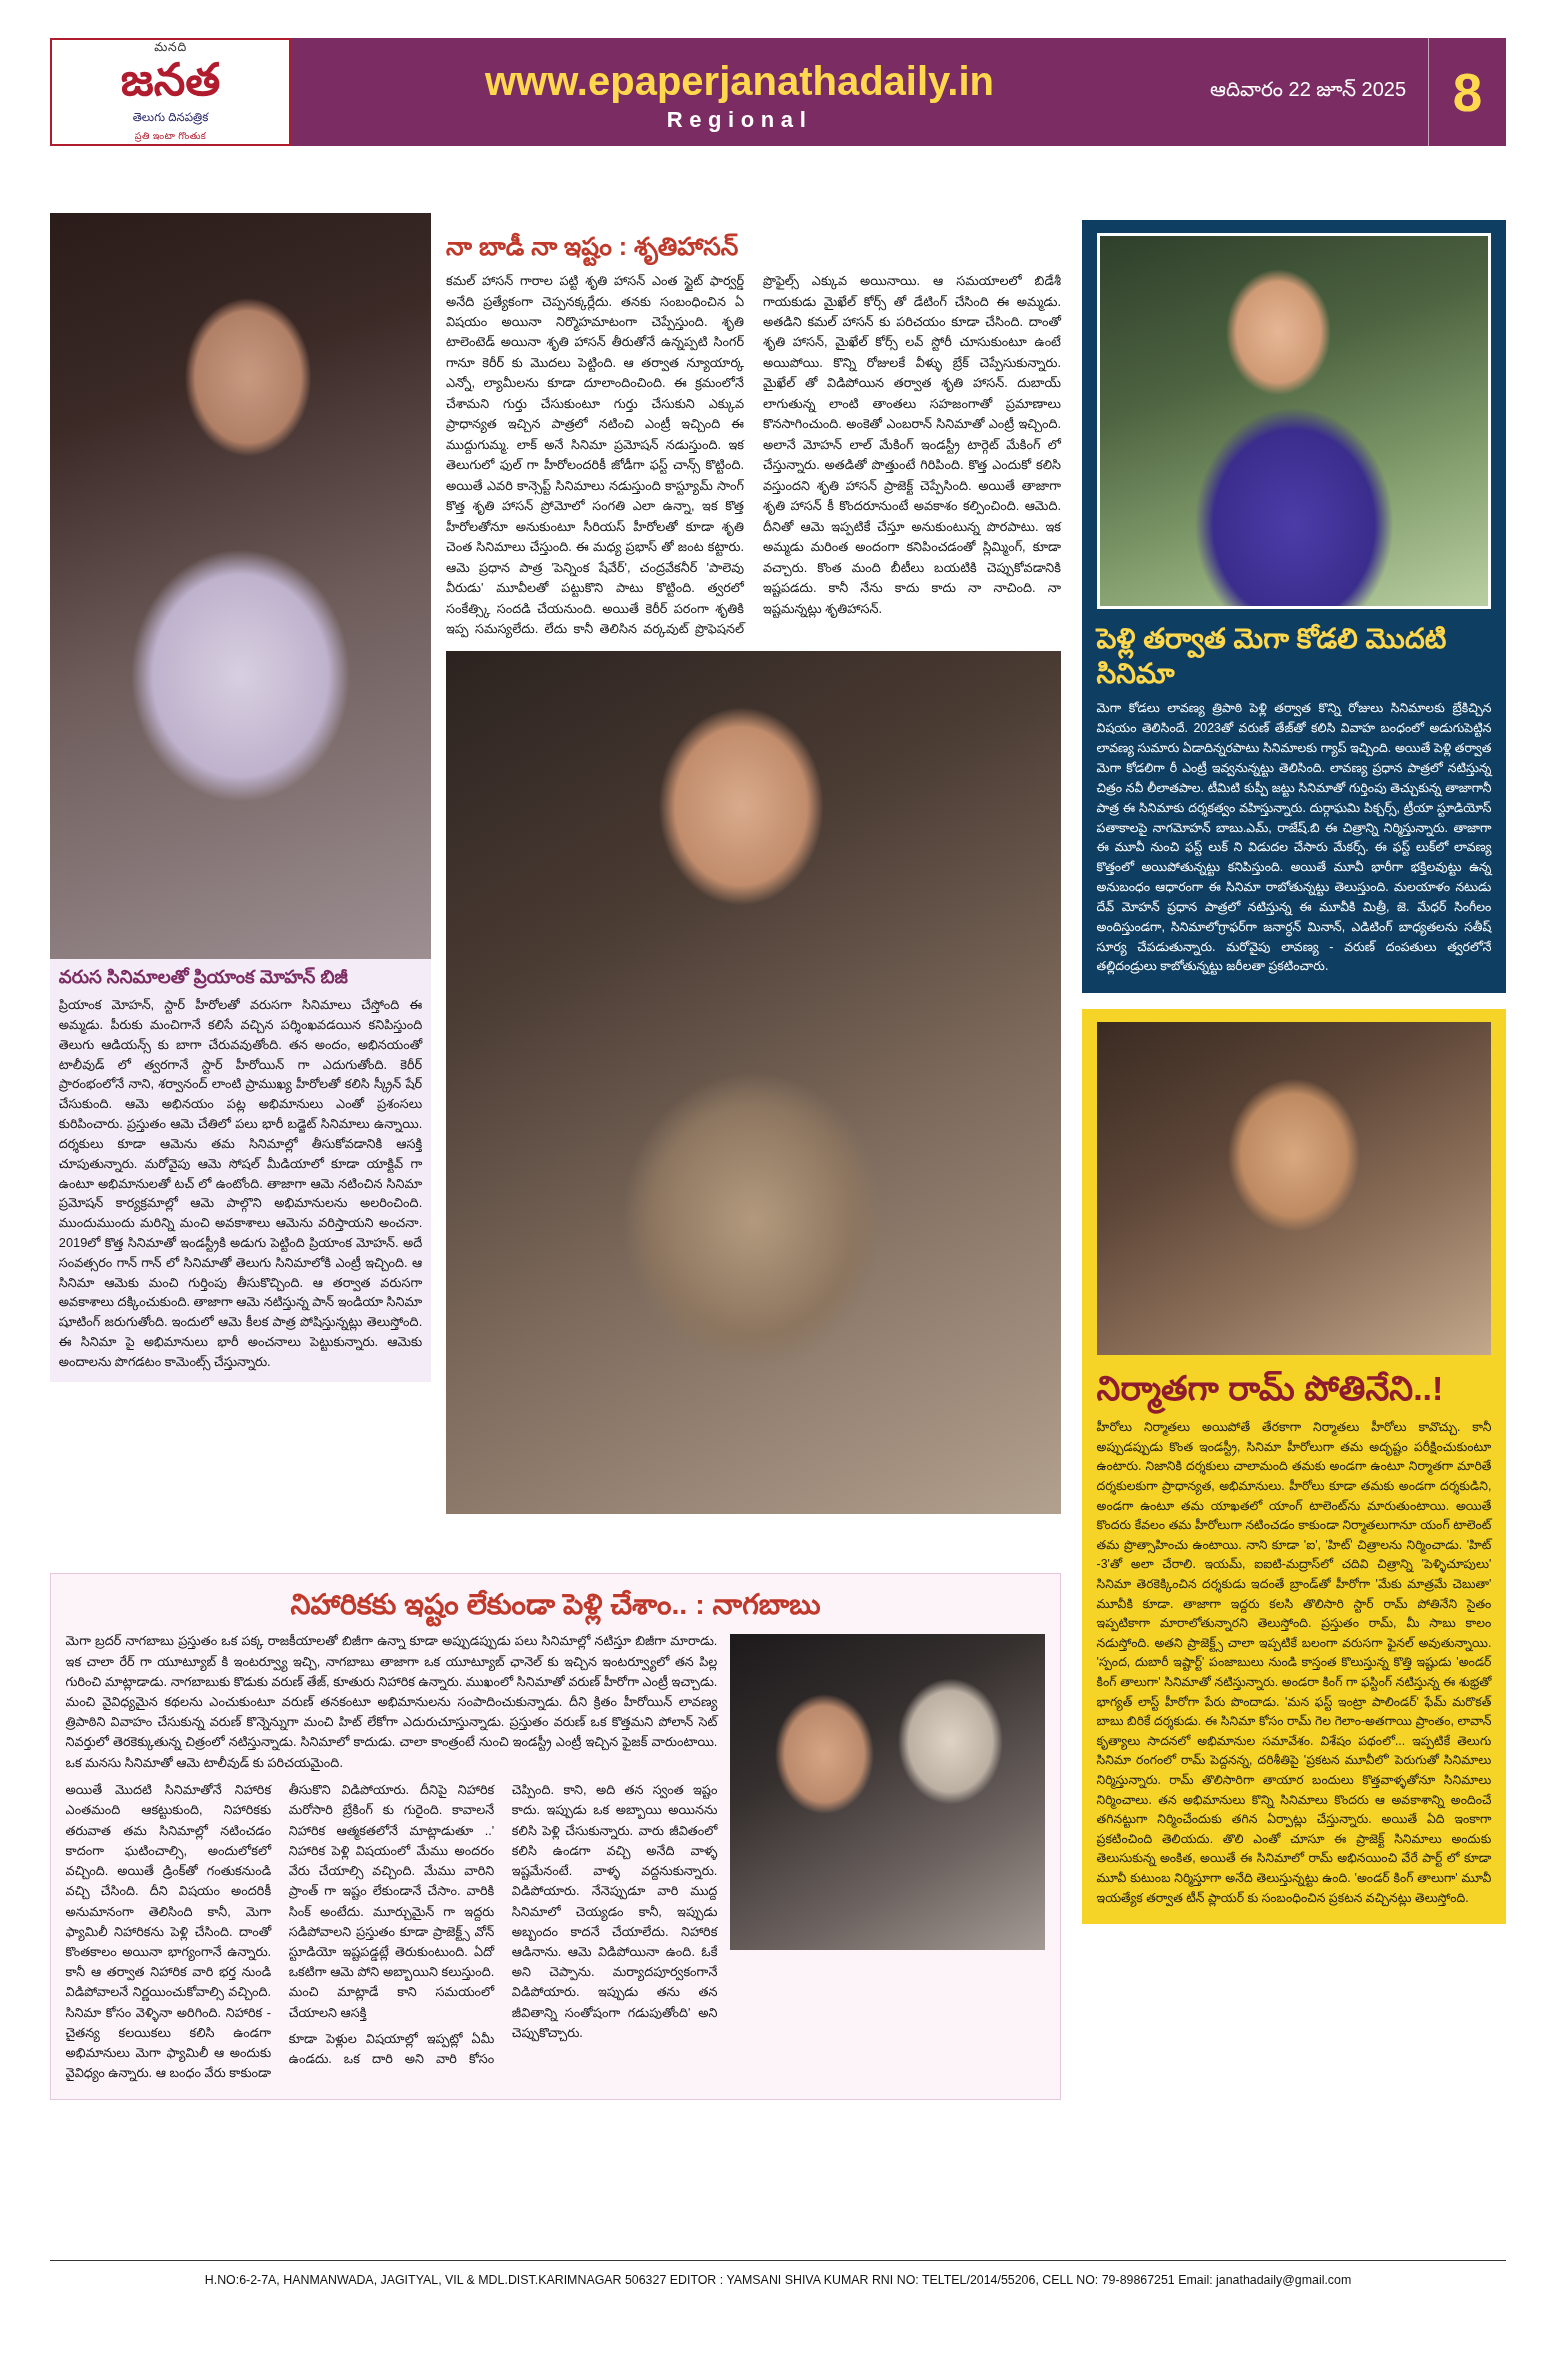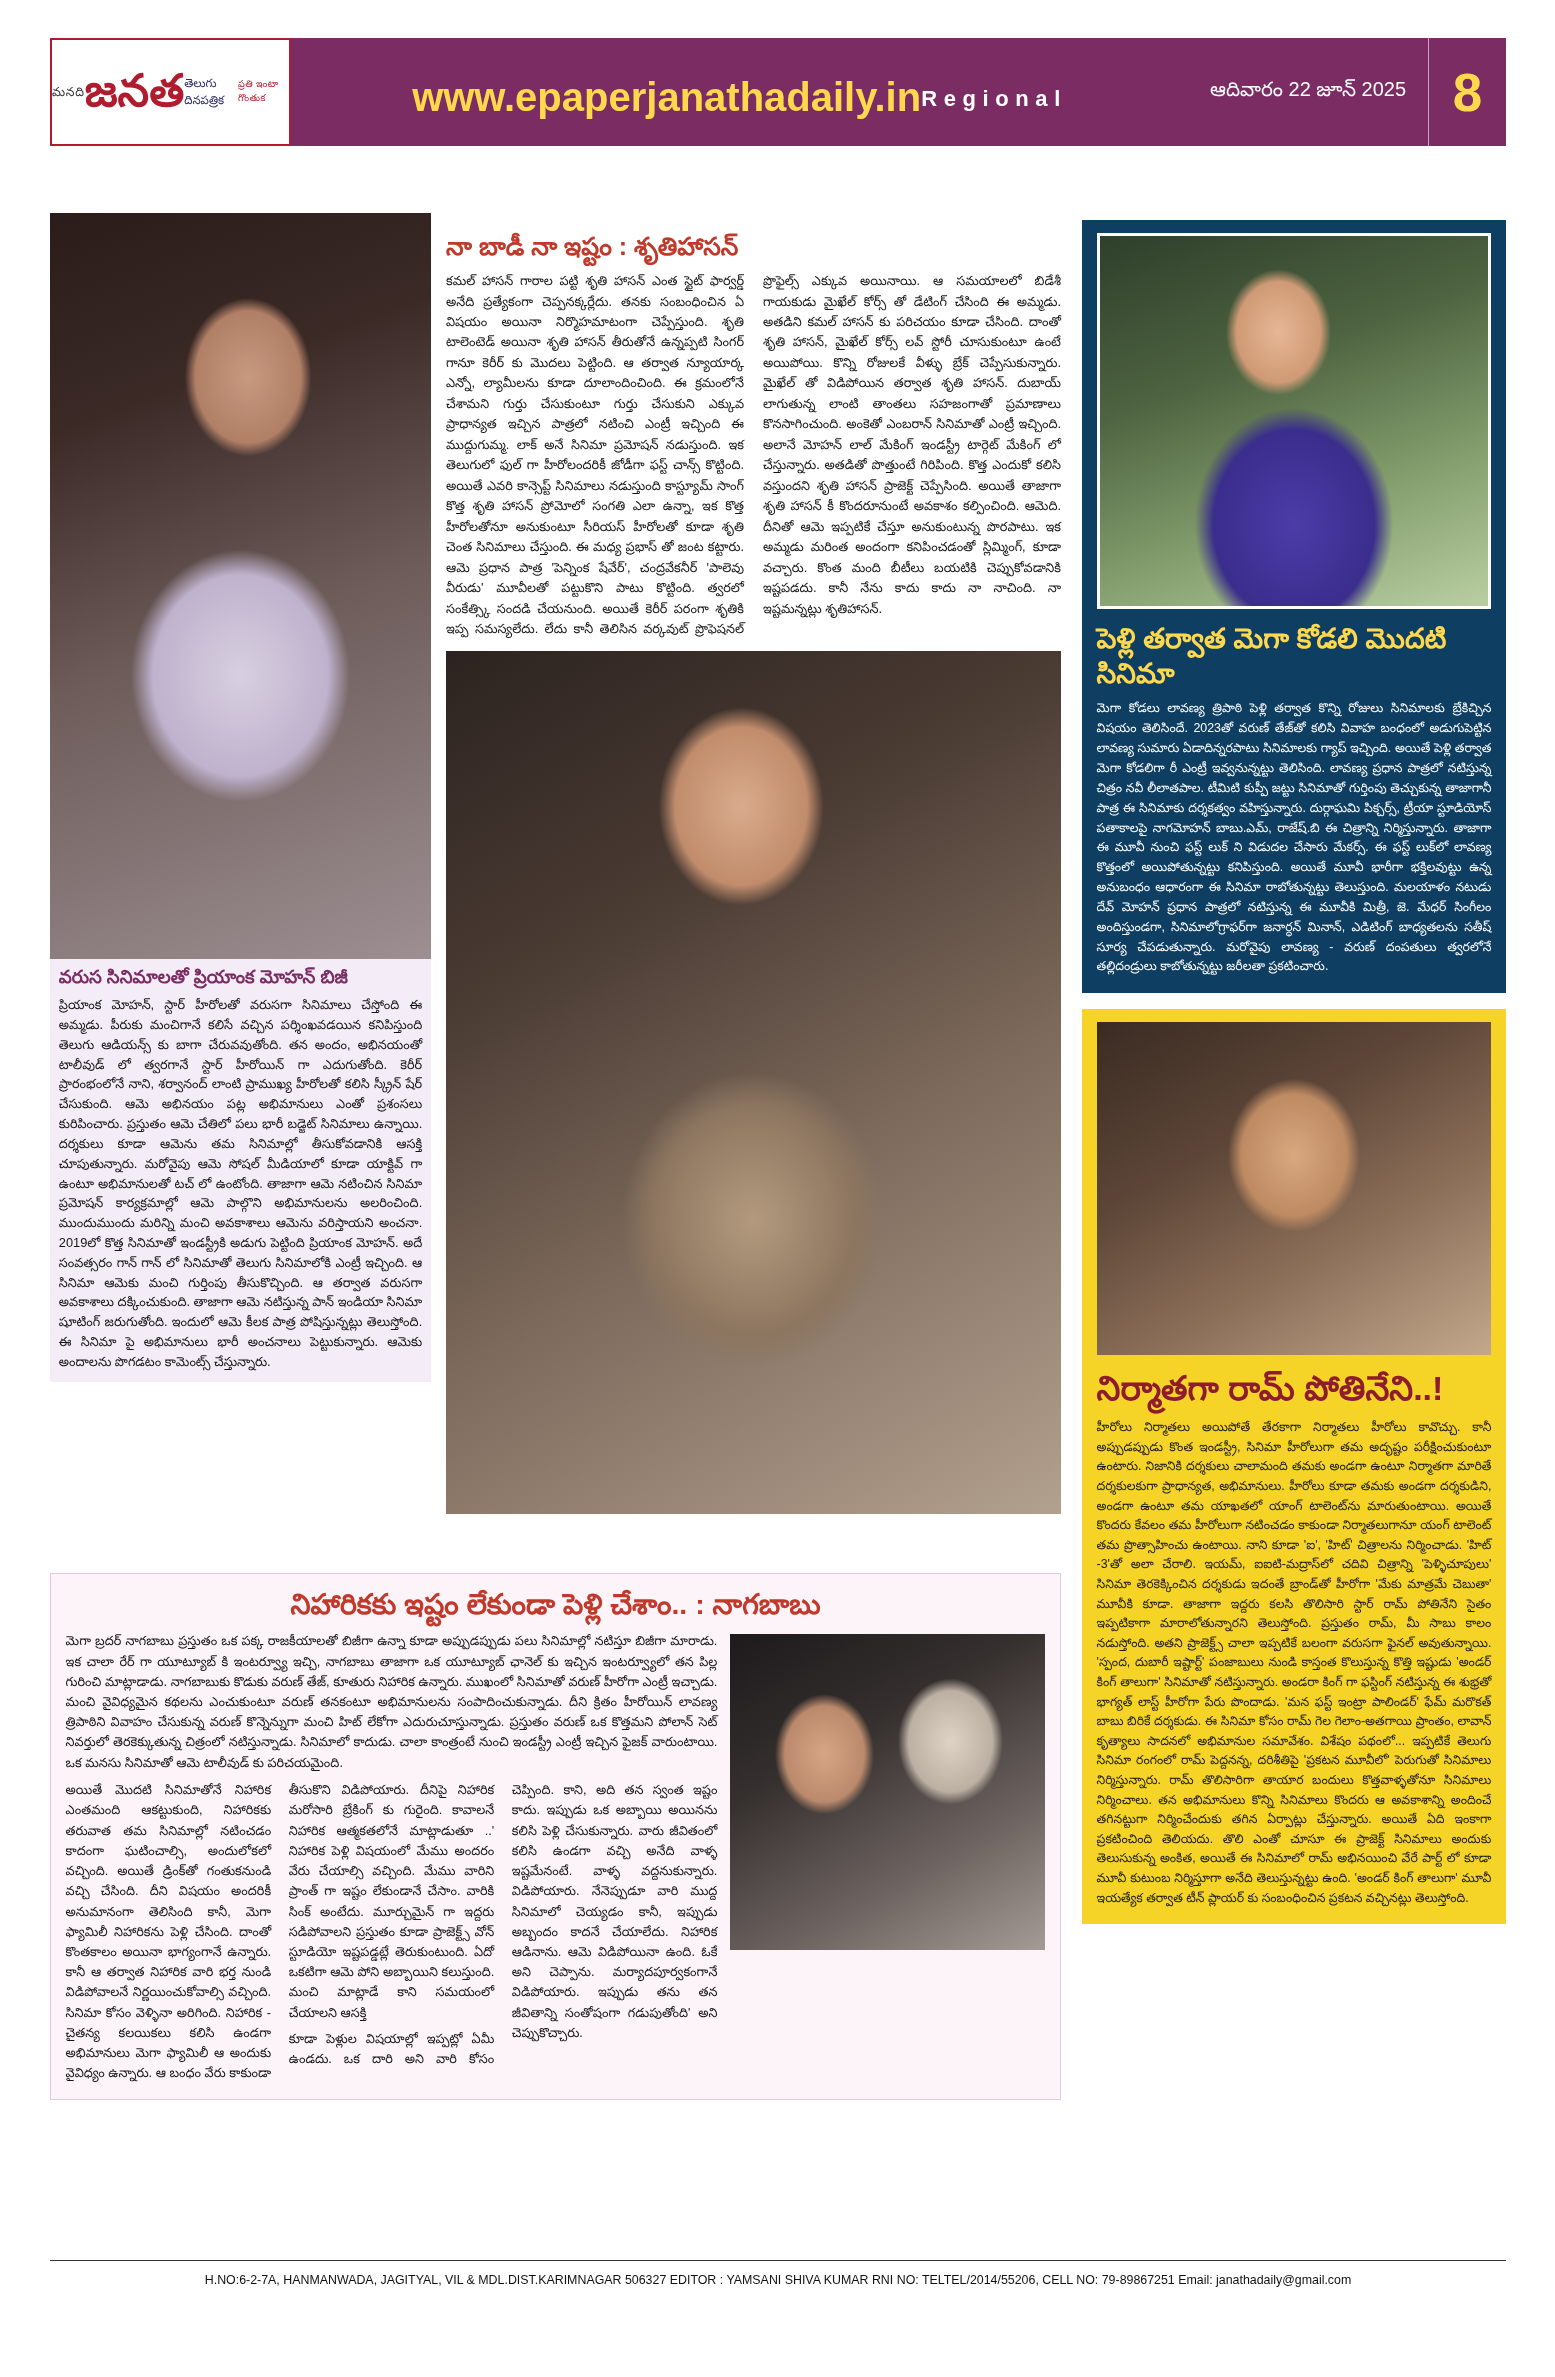--- a/index.html
+++ b/index.html
@@ -30,21 +30,21 @@
     width: 1456px;
     height: 108px;
     background: #7b2d63;
     display: flex;
     align-items: stretch;
   }
   .masthead-logo {
     width: 241px;
     background: #ffffff;
     display: flex;
-    flex-direction: row;
+    flex-direction: column;
     align-items: center;
     justify-content: space-between;
     border: 2.2px solid #b01c2e;
     box-sizing: border-box;
   }
   .logo-top {
     font-size: 12.4px;
     color: #333;
     letter-spacing: 0.7px;
     margin-bottom: -2.9px;
@@ -62,21 +62,21 @@
     margin-top: 1.5px;
   }
   .logo-sub2 {
     font-size: 9.5px;
     color: #b01c2e;
     letter-spacing: 0.4px;
   }
   .masthead-center {
     flex: 1;
     display: flex;
-    flex-direction: row;
+    flex-direction: column;
     align-items: center;
     justify-content: center;
     padding-top: 9px;
   }
   .masthead-url {
     color: #ffd84d;
     font-size: 40px;
     font-weight: bold;
     letter-spacing: 0px;
     line-height: 1.05;

